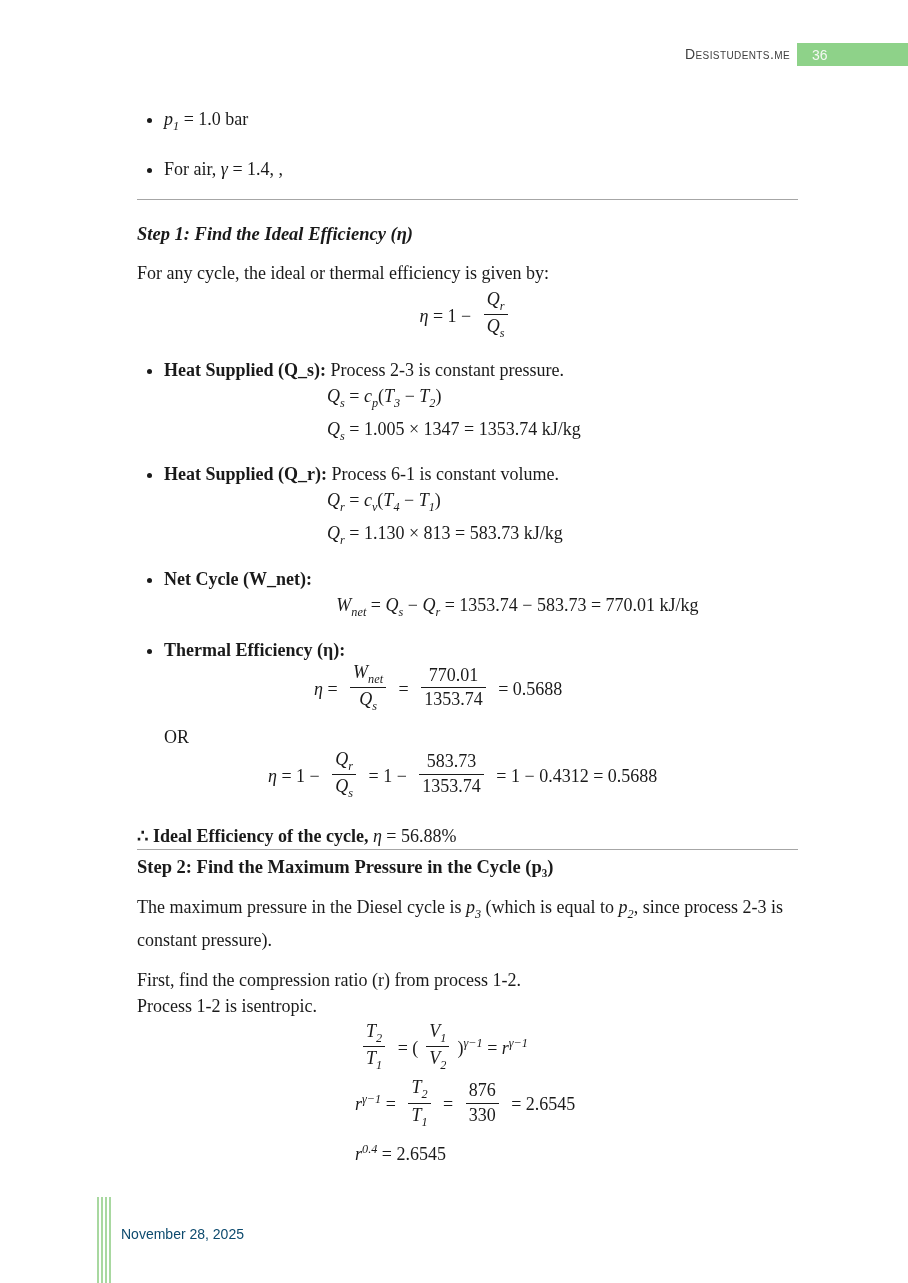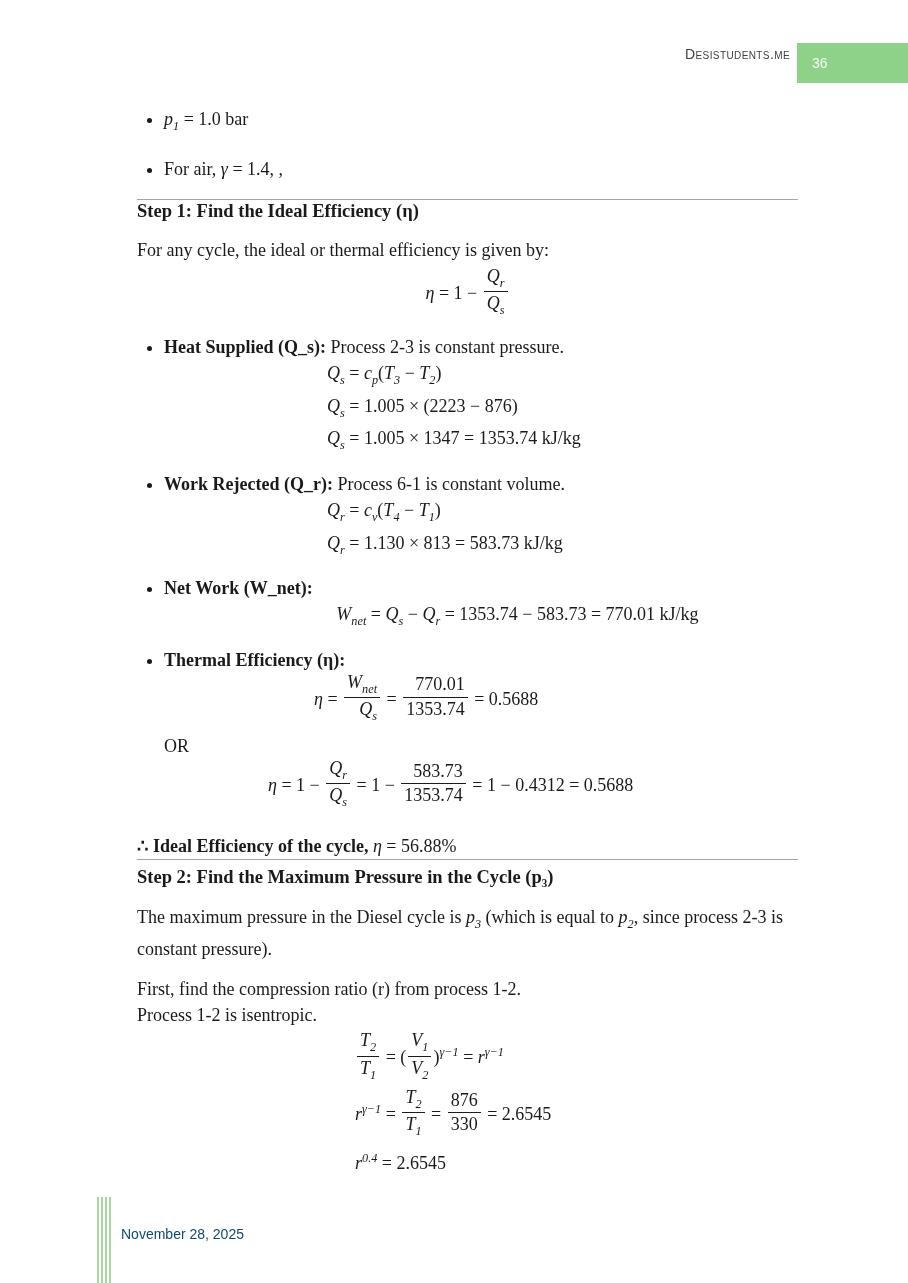--- a/index.html
+++ b/index.html
@@ -9,56 +9,56 @@
   }
   .page{position:absolute;inset:0;}
 
   
   .hdr{position:absolute;top:43px;left:0;right:0;height:24px;font-family:"Liberation Sans",sans-serif;}
   .site{
     position:absolute;right:118px;top:3px;font-size:14px;letter-spacing:.4px;
     font-variant:small-caps;color:#595959;
   }
   .badge{
-    position:absolute;right:0;top:0;width:111px;height:40px;
+    position:absolute;right:0;top:0;width:111px;height:23px;
     display:flex;align-items:center;
   }
   .badge span{color:#f3f8f2;font-size:14px;padding-left:15px;}
 
   
   .content{position:absolute;left:137px;top:0;width:661px;}
 
   ul{list-style:disc;margin:0;padding:0 0 0 27px;}
   li{font-size:18px;line-height:22px;}
   ul.given{margin-top:106px;}
   ul.given li{margin-bottom:17px;}
 
   hr.rule{border:none;border-top:1px solid #a6a6a6;height:0;margin:0;}
   .rule1{margin-top:31px;}
   .rule2{margin-top:31px;}
 
   h2{font-size:18.5px;line-height:23px;margin:0;font-weight:bold;}
-  .h-step1{}
+  .h-step1{margin-top:23px;font-style:italic;}
   .h-step2{margin-top:6px;}
 
   p{margin:0;font-size:18px;line-height:26px;}
   .intro{margin-top:14px;}
   .p-step2{margin-top:15px;}
   .p-step2b{margin-top:14px;}
   .line{display:block;}
 
   
   .eq{font-size:18px;line-height:26px;white-space:nowrap;}
   .eq-tall{line-height:normal;margin:3px 0;}
   .eq-main{margin-top:5px;text-align:center;line-height:normal;}
   .it{font-style:italic;}
   .rm{font-style:normal;}
   sub{font-size:68%;font-style:italic;}
   sup{font-size:68%;font-style:italic;}
-  .frac{display:inline-block;vertical-align:middle;text-align:right;margin:0 2px;transform:translateY(-3px);}
+  .frac{display:inline-block;vertical-align:middle;text-align:center;margin:0 8px;transform:translateY(-3px);}
   .frac .num{display:block;padding:1px 3px;border-bottom:1.4px solid #1a1a1a;line-height:1.2;}
   .frac .den{display:block;padding:1px 3px;line-height:1.2;}
 
   ul.main{margin-top:15px;}
   ul.main>li{margin-bottom:15px;}
   .bl b{font-weight:bold;}
   .eqs1{margin-left:163px;margin-top:2px;}
   .eqs2{margin-left:163px;margin-top:2px;}
   .eqs3{margin-left:73px;margin-top:2px;text-align:center;}
   .eqs4{margin-left:150px;margin-top:2px;}
@@ -108,38 +108,37 @@
     <div class="eq eq-main eq-tall"><span class="it">η</span><span class="rm"> = 1 − </span><span class="frac"><span class="num"><span class="it">Q<sub>r</sub></span></span><span class="den"><span class="it">Q<sub>s</sub></span></span></span></div>
 
     <ul class="main">
 
       <li>
         <div class="bl">
           <b>Heat Supplied (Q_s):</b><span> Process 2-3 is constant pressure.</span>
         </div>
         <div class="eqs1">
           <div class="eq"><span class="it">Q<sub>s</sub></span><span class="rm"> = </span><span class="it">c<sub>p</sub></span><span class="rm">(</span><span class="it">T<sub>3</sub></span><span class="rm"> − </span><span class="it">T<sub>2</sub></span><span class="rm">)</span></div>
-          <div class="eq"><span class="it">Q<sub>s</sub></span><span class="rm"> = 1.005 × (2223 − 876)</span></div>
           <div class="eq"><span class="it">Q<sub>s</sub></span><span class="rm"> = 1.005 × 1347 = 1353.74 kJ/kg</span></div>
         </div>
       </li>
 
       <li>
         <div class="bl">
-          <b>Work Rejected (Q_r):</b><span> Process 6-1 is constant volume.</span>
+          <b>Heat Supplied (Q_r):</b><span> Process 6-1 is constant volume.</span>
         </div>
         <div class="eqs2">
           <div class="eq"><span class="it">Q<sub>r</sub></span><span class="rm"> = </span><span class="it">c<sub>v</sub></span><span class="rm">(</span><span class="it">T<sub>4</sub></span><span class="rm"> − </span><span class="it">T<sub>1</sub></span><span class="rm">)</span></div>
           <div class="eq"><span class="it">Q<sub>r</sub></span><span class="rm"> = 1.130 × 813 = 583.73 kJ/kg</span></div>
         </div>
       </li>
 
       <li>
         <div class="bl">
-          <b>Net Work (W_net):</b>
+          <b>Net Cycle (W_net):</b>
         </div>
         <div class="eqs3">
           <div class="eq"><span class="it">W<sub>net</sub></span><span class="rm"> = </span><span class="it">Q<sub>s</sub></span><span class="rm"> − </span><span class="it">Q<sub>r</sub></span><span class="rm"> = 1353.74 − 583.73 = 770.01 kJ/kg</span></div>
         </div>
       </li>
 
       <li>
         <div class="bl">
           <b>Thermal Efficiency (η):</b>
         </div>

